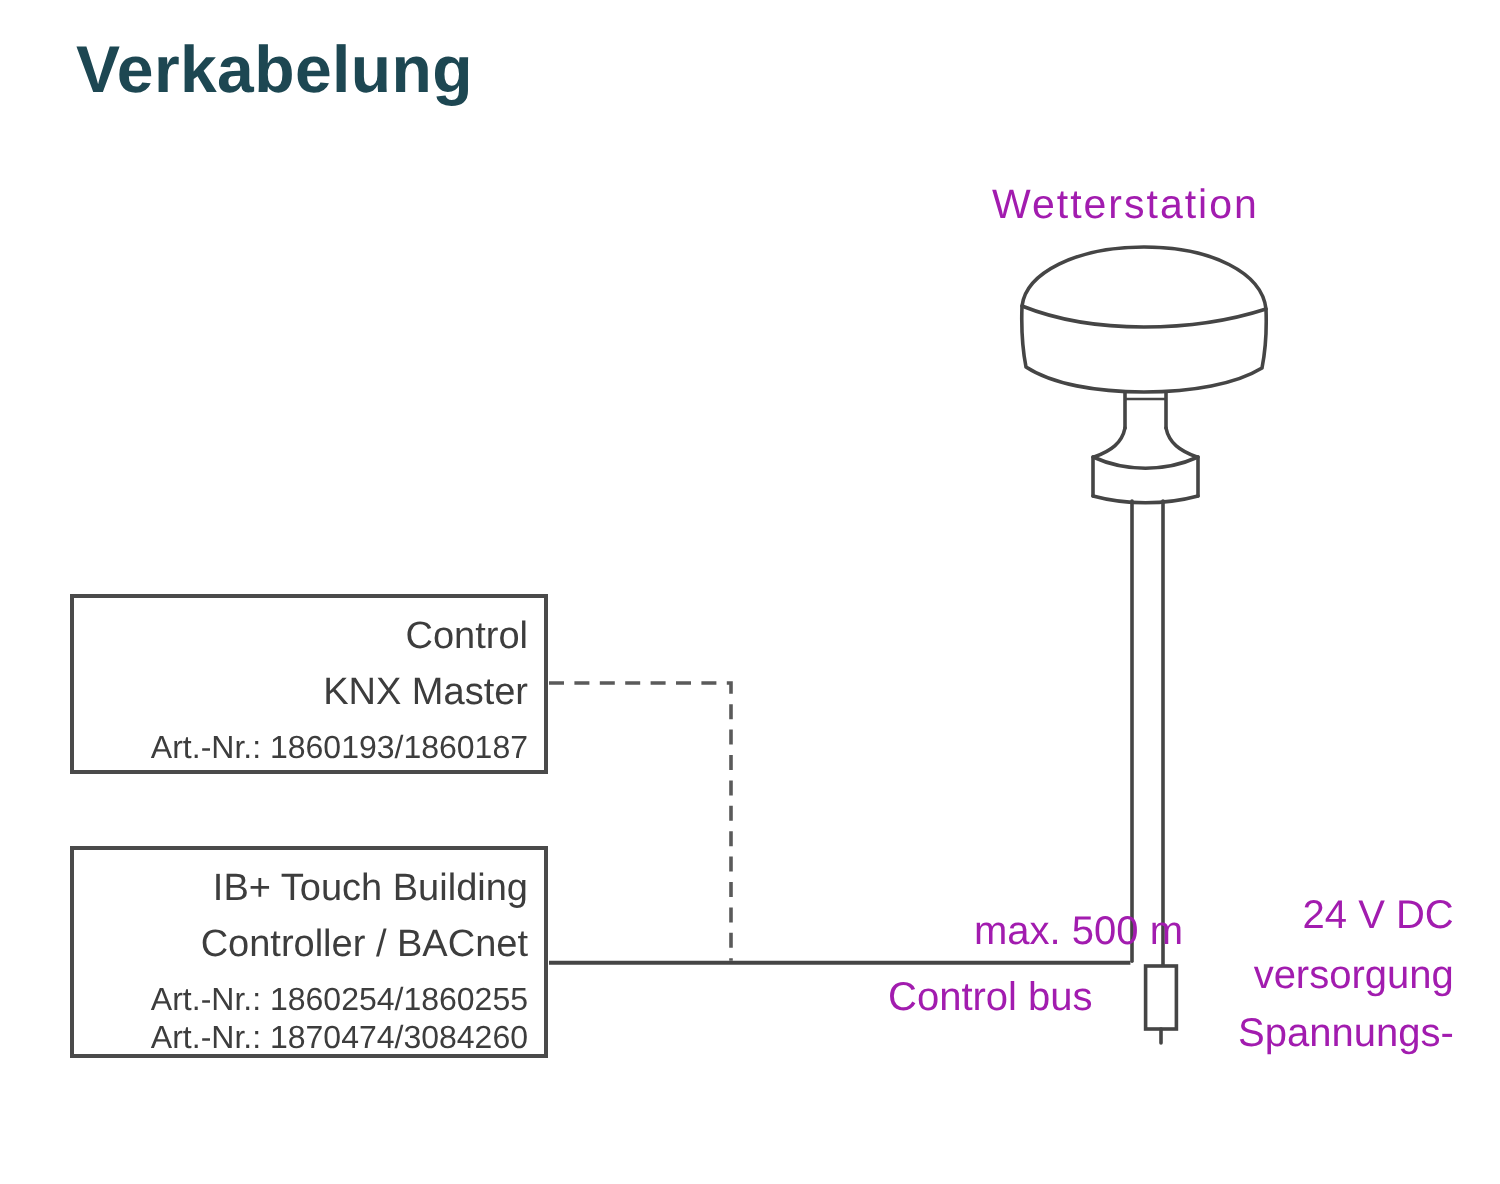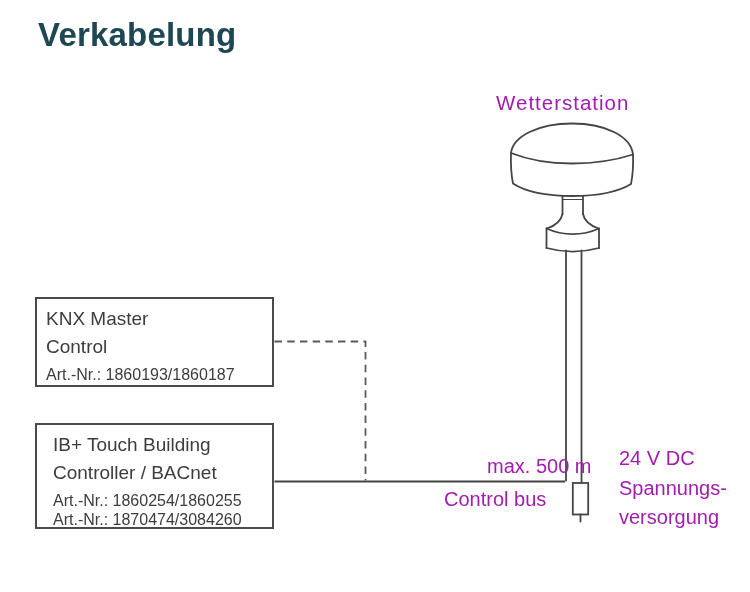--- a/index.html
+++ b/index.html
@@ -3,20 +3,21 @@
 <meta charset="utf-8">
 <style>
   html,body{margin:0;padding:0;background:#ffffff;}
   #canvas{
     position:relative;
     width:750px;height:592px;
     background:#ffffff;
     overflow:hidden;
     font-family:"Liberation Sans", sans-serif;
     color:#3d3d3d;
+    text-align:right;
   }
   #page-title{
     position:absolute;left:38px;top:16px;
     margin:0;
     font-size:33px;
     font-weight:bold;
     letter-spacing:0.2px;
     color:var(--title-color,#1d4752);
   }
   svg.diagram{position:absolute;left:0;top:0;}
@@ -92,34 +93,34 @@
     </g>
 
     <path stroke="#454545" stroke-width="2" fill="none" d="M 274.5 481.4 L 565.2 481.4"></path>
 
     <path stroke="#5a5a5a" stroke-width="1.8" fill="none" stroke-dasharray="7.5 5.2" d="M 274.5 341.5 L 365.5 341.5 L 365.5 480.4"></path>
   </svg>
 
   <div class="diagram-label" id="station-label">Wetterstation</div>
 
   <div class="device-box" id="knx-box">
+    <div class="device-name">Control</div>
     <div class="device-name">KNX Master</div>
-    <div class="device-name">Control</div>
     <div class="device-art first">Art.-Nr.: 1860193/1860187</div>
   </div>
 
   <div class="device-box" id="ib-box">
     <div class="device-name">IB+ Touch Building</div>
     <div class="device-name">Controller / BACnet</div>
     <div class="device-art first">Art.-Nr.: 1860254/1860255</div>
     <div class="device-art">Art.-Nr.: 1870474/3084260</div>
   </div>
 
   <div class="diagram-label" id="bus-label-1">max. 500 m</div>
   <div class="diagram-label" id="bus-label-2">Control bus</div>
 
   <div class="diagram-label" id="power-label">
     <div>24 V DC</div>
+    <div>versorgung</div>
     <div>Spannungs-</div>
-    <div>versorgung</div>
   </div>
 
 </div>
 
 </body></html>

